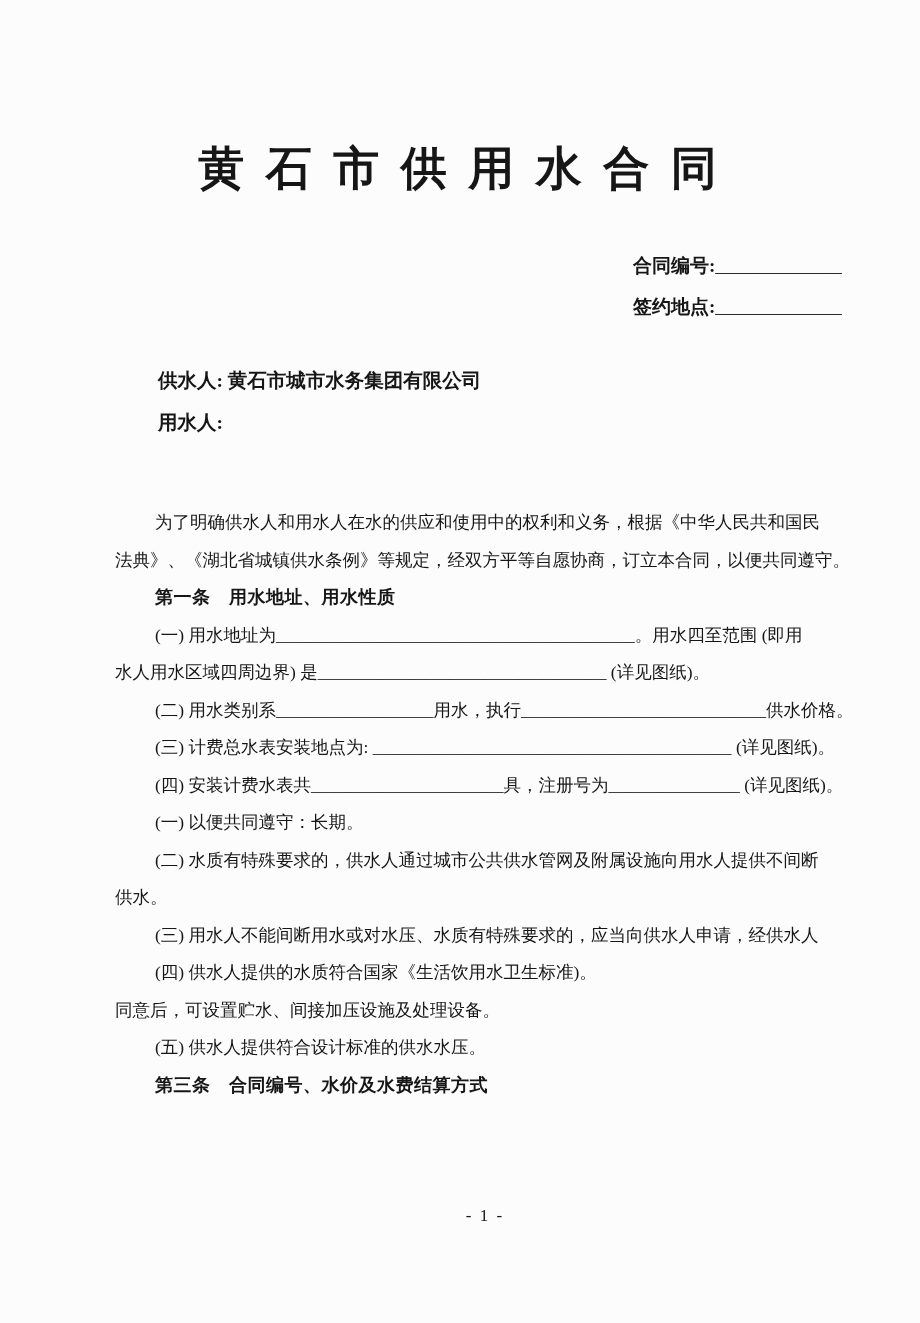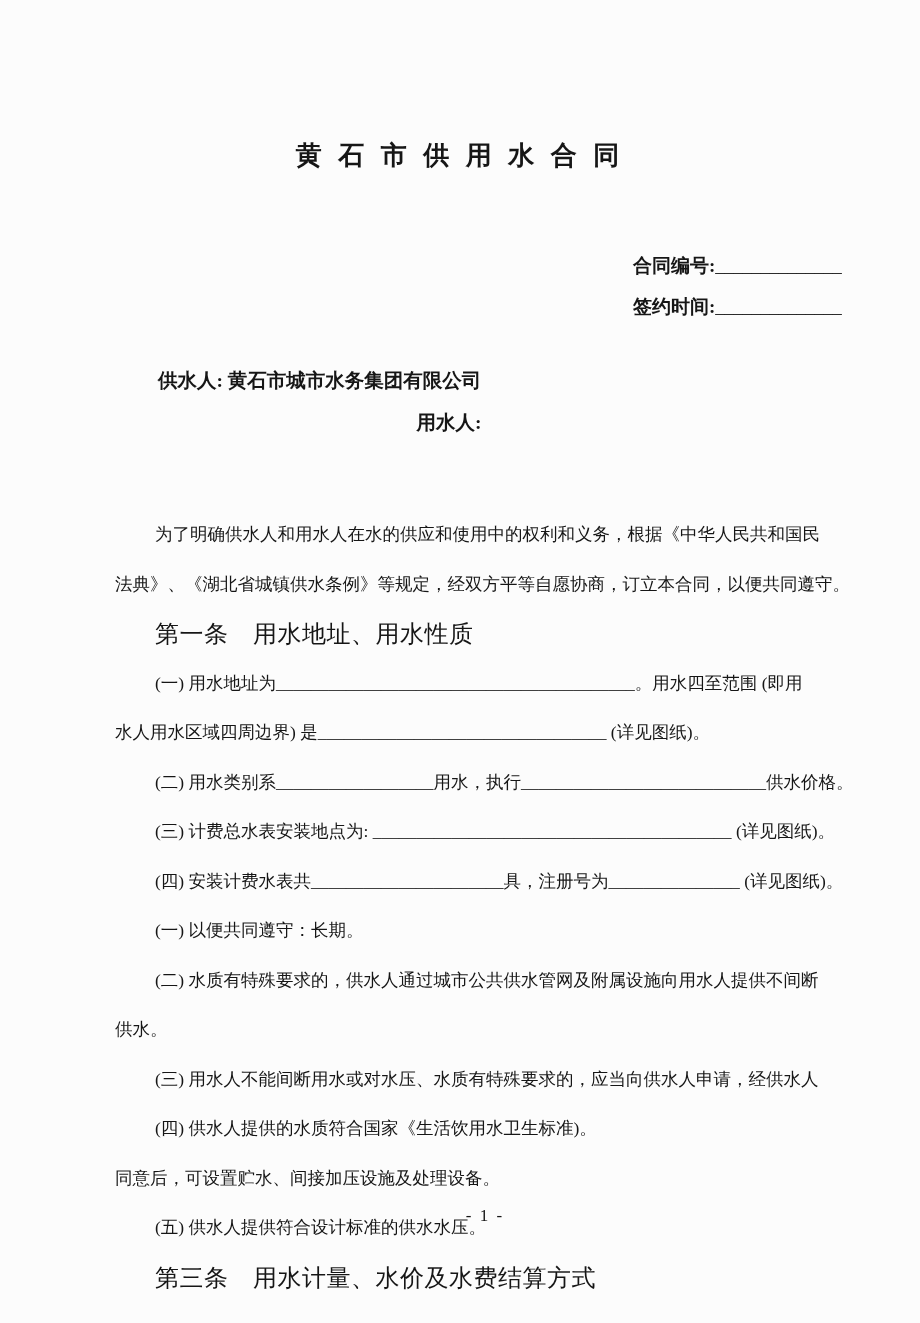--- a/index.html
+++ b/index.html
@@ -12,21 +12,21 @@
   .page{
     position:relative;
     width:920px; height:1323px;
     background:#fcfcfc;
     color:#161616;
   }
   
   .doc-title{
     position:absolute; top:138px; left:0; width:100%;
     text-align:center;
-    font-size:26px; font-weight:bold;
+    font-size:46px; font-weight:bold;
     letter-spacing:5px;
     font-family:"Liberation Serif","DejaVu Serif",serif;
     white-space:nowrap;
   }
   
   .header-fields{
     position:absolute; top:246px; left:633px;
   }
   .hf-row{
     height:40.5px; line-height:40.5px;
@@ -35,61 +35,61 @@
   }
   .hf-label{ display:inline-block; }
   .hf-blank{
     display:inline-block;
     font-weight:normal;
     letter-spacing:-0.5px;
     color:#222;
   }
   
   .parties{
-    position:absolute; top:360px; left:158px;text-align:right;
+    position:absolute; top:360px; left:158px;
   }
   .party-line{
     line-height:41.5px;
     font-size:19.5px; font-weight:bold;
     white-space:nowrap;
   }
   
   .body-block{
     position:absolute; top:504px; left:115px; width:740px;
     font-size:17.5px;
     line-height:37.5px;
     overflow:visible;
   }
-  .ln{ white-space:nowrap;margin-top:12px; }
+  .ln{ white-space:nowrap; }
   .ln.indent{ padding-left:40px; }
   .ln.heading{
     padding-left:40px;
     font-family:"Liberation Sans","DejaVu Sans",sans-serif;
-    font-weight:normal;
-    font-size:24px;
+    font-weight:bold;
+    font-size:18px;
     letter-spacing:0.5px;
   }
   
   .footer{
     position:absolute; top:1206px; left:115px; width:740px;
     text-align:center;
     font-size:17px;
     letter-spacing:2px;
   }
 </style>
 </head>
 <body>
 
 <div class="page">
 
   <div class="doc-title">黄 石 市 供 用 水 合 同</div>
 
   <div class="header-fields">
       <div class="hf-row"><span class="hf-label">合同编号:</span><span class="hf-blank">______________</span></div>
-      <div class="hf-row"><span class="hf-label">签约时间:</span><span class="hf-blank">______________</span></div>
+      <div class="hf-row"><span class="hf-label">签约地点:</span><span class="hf-blank">______________</span></div>
     </div>
 
   <div class="parties">
       <div class="party-line">供水人: 黄石市城市水务集团有限公司</div>
       <div class="party-line">用水人:</div>
     </div>
 
   <div class="body-block">
       <div class="ln indent">为了明确供水人和用水人在水的供应和使用中的权利和义务，根据《中华人民共和国民</div>
       <div class="ln">法典》、《湖北省城镇供水条例》等规定，经双方平等自愿协商，订立本合同，以便共同遵守。</div>
@@ -99,18 +99,18 @@
       <div class="ln indent">(二) 用水类别系__________________用水，执行____________________________供水价格。</div>
       <div class="ln indent">(三) 计费总水表安装地点为: _________________________________________ (详见图纸)。</div>
       <div class="ln indent">(四) 安装计费水表共______________________具，注册号为_______________ (详见图纸)。</div>
       <div class="ln indent">(一) 以便共同遵守：长期。</div>
       <div class="ln indent">(二) 水质有特殊要求的，供水人通过城市公共供水管网及附属设施向用水人提供不间断</div>
       <div class="ln">供水。</div>
       <div class="ln indent">(三) 用水人不能间断用水或对水压、水质有特殊要求的，应当向供水人申请，经供水人</div>
       <div class="ln indent">(四) 供水人提供的水质符合国家《生活饮用水卫生标准)。</div>
       <div class="ln">同意后，可设置贮水、间接加压设施及处理设备。</div>
       <div class="ln indent">(五) 供水人提供符合设计标准的供水水压。</div>
-      <div class="ln heading">第三条　用水计量、水价及水费结算方式</div>
+      <div class="ln heading">第三条　合同编号、水价及水费结算方式</div>
     </div>
 
   <div class="footer">- 1 -</div>
 
 </div>
 
 </body></html>

